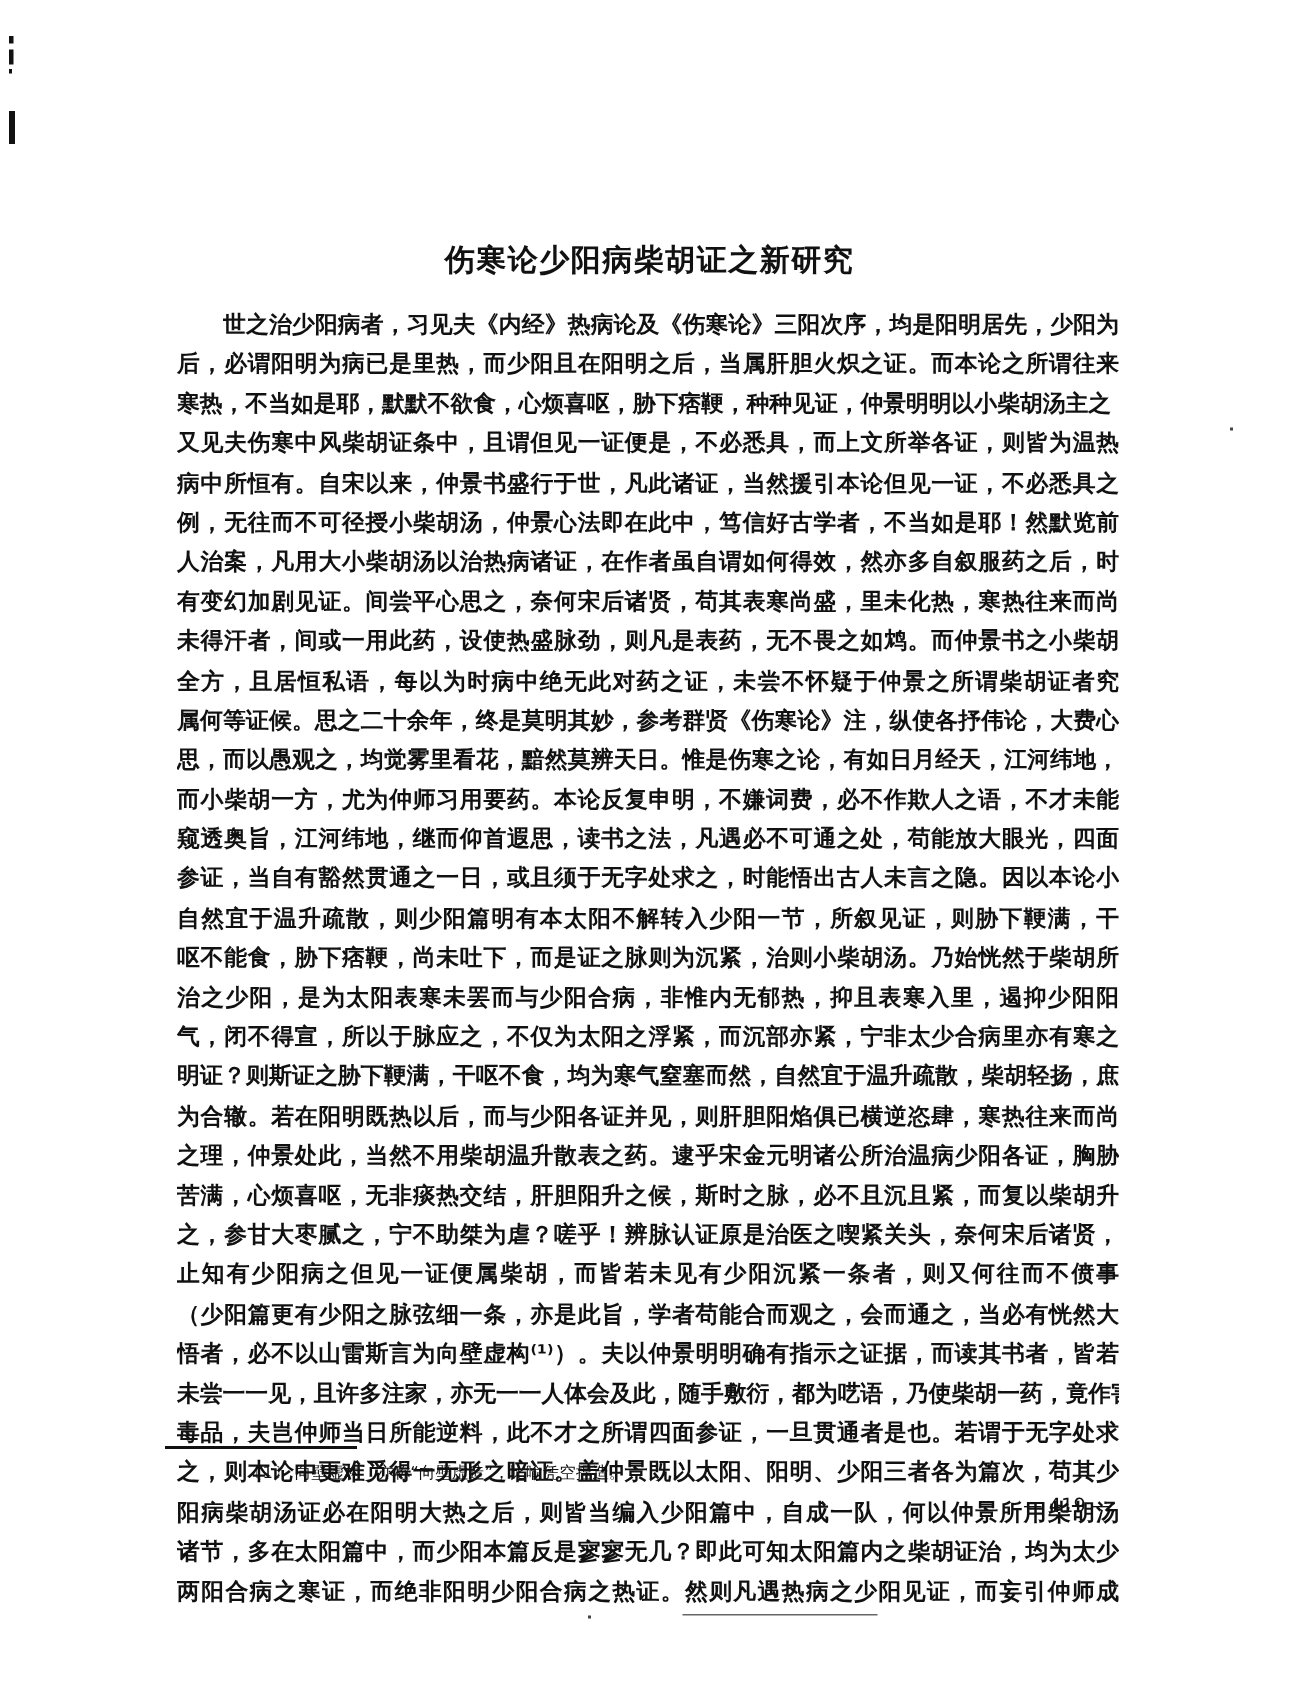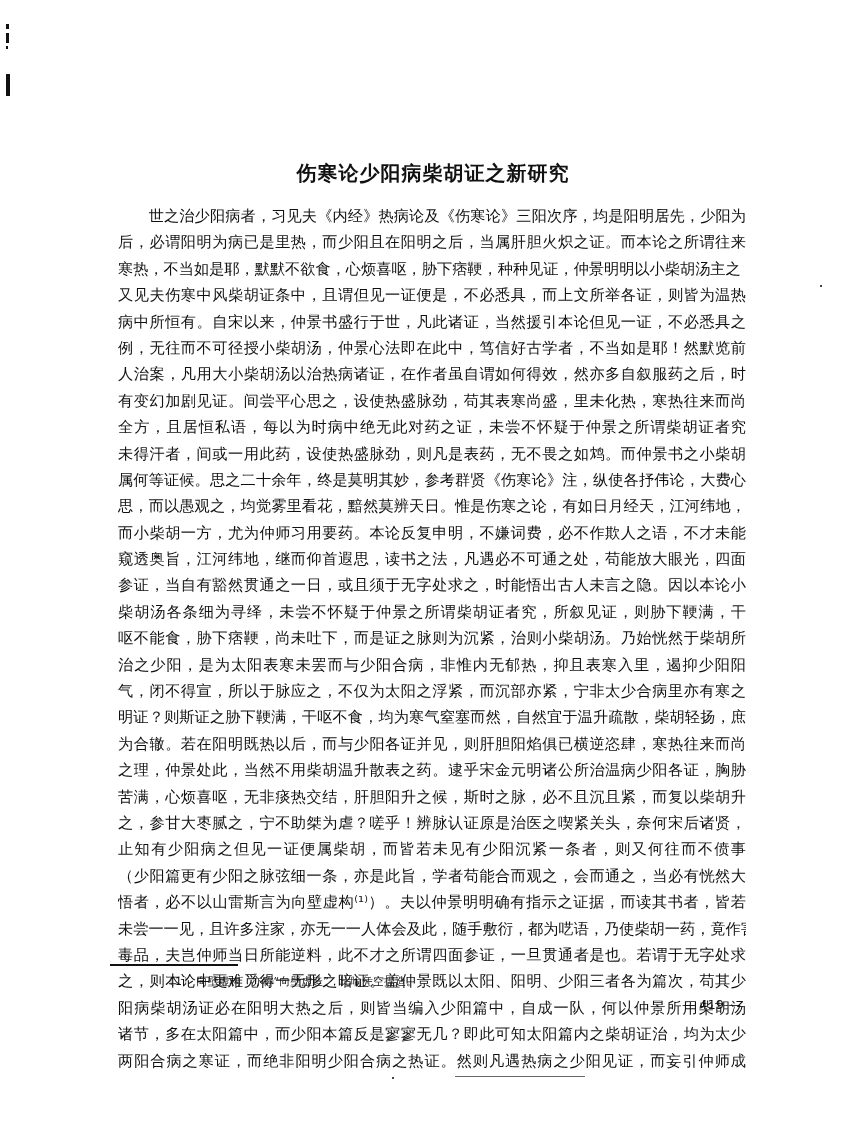--- a/index.html
+++ b/index.html
@@ -16,20 +16,21 @@
     position: absolute; left: 0; width: 866px; top: 160px;
     text-align: center; font-size: 20px; font-weight: bold; letter-spacing: 1px;
   }
   .body-text {
     position: absolute; left: 118px; top: 203px; width: 628px;
   }
   .line {
     height: 26.4px; line-height: 26.4px; font-size: 15.2px;
     white-space: nowrap; text-align: justify; text-align-last: justify;
     overflow: hidden;
+    font-weight: bold;
   }
   .line.last { text-align-last: justify; }
   .footnote-rule {
     position: absolute; left: 110px; top: 964px; width: 128px; height: 1.5px; background: #111;
   }
   .footnote {
     position: absolute; left: 164px; top: 974px; font-size: 11px; white-space: pre;
   }
   .page-number {
     position: absolute; left: 682px; top: 997px; font-size: 13px; white-space: pre;
@@ -52,29 +53,29 @@
 <div class="title">伤寒论少阳病柴胡证之新研究</div>
 
 <div class="body-text">
   <div class="line">　　世之治少阳病者，习见夫《内经》热病论及《伤寒论》三阳次序，均是阳明居先，少阳为</div>
   <div class="line">后，必谓阳明为病已是里热，而少阳且在阳明之后，当属肝胆火炽之证。而本论之所谓往来</div>
   <div class="line">寒热，不当如是耶，默默不欲食，心烦喜呕，胁下痞鞕，种种见证，仲景明明以小柴胡汤主之，</div>
   <div class="line">又见夫伤寒中风柴胡证条中，且谓但见一证便是，不必悉具，而上文所举各证，则皆为温热</div>
   <div class="line">病中所恒有。自宋以来，仲景书盛行于世，凡此诸证，当然援引本论但见一证，不必悉具之</div>
   <div class="line">例，无往而不可径授小柴胡汤，仲景心法即在此中，笃信好古学者，不当如是耶！然默览前</div>
   <div class="line">人治案，凡用大小柴胡汤以治热病诸证，在作者虽自谓如何得效，然亦多自叙服药之后，时</div>
-  <div class="line">有变幻加剧见证。间尝平心思之，设使热盛脉劲，苟其表寒尚盛，里未化热，寒热往来而尚</div>
+  <div class="line">有变幻加剧见证。间尝平心思之，奈何宋后诸贤，苟其表寒尚盛，里未化热，寒热往来而尚</div>
+  <div class="line">未得汗者，间或一用此药，设使热盛脉劲，则凡是表药，无不畏之如鸩。而仲景书之小柴胡</div>
   <div class="line">全方，且居恒私语，每以为时病中绝无此对药之证，未尝不怀疑于仲景之所谓柴胡证者究</div>
-  <div class="line">未得汗者，间或一用此药，设使热盛脉劲，则凡是表药，无不畏之如鸩。而仲景书之小柴胡</div>
   <div class="line">属何等证候。思之二十余年，终是莫明其妙，参考群贤《伤寒论》注，纵使各抒伟论，大费心</div>
   <div class="line">思，而以愚观之，均觉雾里看花，黯然莫辨天日。惟是伤寒之论，有如日月经天，江河纬地，</div>
   <div class="line">而小柴胡一方，尤为仲师习用要药。本论反复申明，不嫌词费，必不作欺人之语，不才未能</div>
   <div class="line">窥透奥旨，江河纬地，继而仰首遐思，读书之法，凡遇必不可通之处，苟能放大眼光，四面</div>
   <div class="line">参证，当自有豁然贯通之一日，或且须于无字处求之，时能悟出古人未言之隐。因以本论小</div>
-  <div class="line">柴胡汤各条细为寻绎，未尝不怀疑于仲景之所谓柴胡证者究，所叙见证，则胁下鞕满，干</div>
+  <div class="line">自然宜于温升疏散，则少阳篇明有本太阳不解转入少阳一节，所叙见证，则胁下鞕满，干</div>
   <div class="line">呕不能食，胁下痞鞕，尚未吐下，而是证之脉则为沉紧，治则小柴胡汤。乃始恍然于柴胡所</div>
   <div class="line">治之少阳，是为太阳表寒未罢而与少阳合病，非惟内无郁热，抑且表寒入里，遏抑少阳阳</div>
   <div class="line">气，闭不得宣，所以于脉应之，不仅为太阳之浮紧，而沉部亦紧，宁非太少合病里亦有寒之</div>
   <div class="line">明证？则斯证之胁下鞕满，干呕不食，均为寒气窒塞而然，自然宜于温升疏散，柴胡轻扬，庶</div>
   <div class="line">为合辙。若在阳明既热以后，而与少阳各证并见，则肝胆阳焰俱已横逆恣肆，寒热往来而尚</div>
   <div class="line">之理，仲景处此，当然不用柴胡温升散表之药。逮乎宋金元明诸公所治温病少阳各证，胸胁</div>
   <div class="line">苦满，心烦喜呕，无非痰热交结，肝胆阳升之候，斯时之脉，必不且沉且紧，而复以柴胡升</div>
   <div class="line">之，参甘大枣腻之，宁不助桀为虐？嗟乎！辨脉认证原是治医之喫紧关头，奈何宋后诸贤，</div>
   <div class="line">止知有少阳病之但见一证便属柴胡，而皆若未见有少阳沉紧一条者，则又何往而不偾事</div>
   <div class="line">（少阳篇更有少阳之脉弦细一条，亦是此旨，学者苟能合而观之，会而通之，当必有恍然大</div>

